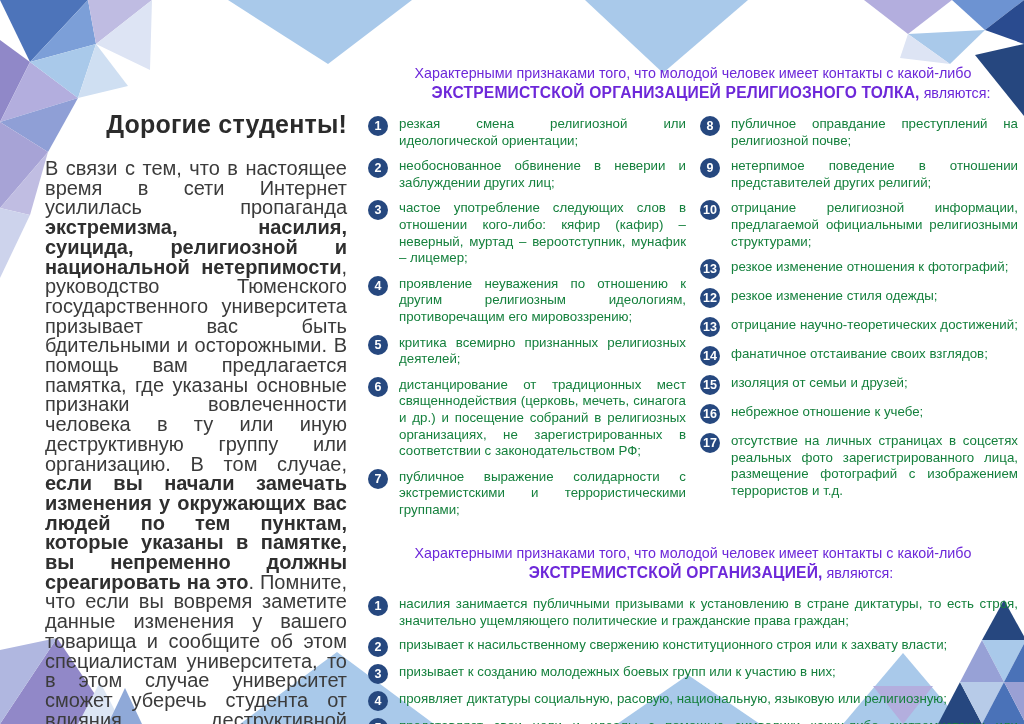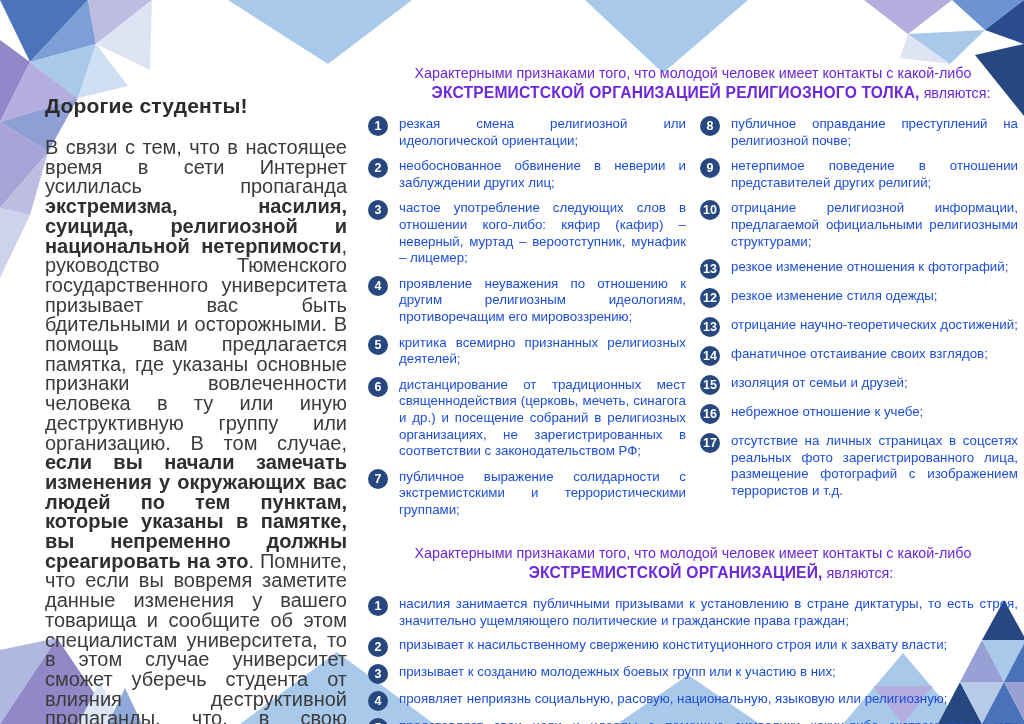--- a/index.html
+++ b/index.html
@@ -7,22 +7,22 @@
     width:1024px;height:724px;position:relative;overflow:hidden;
     background:#ffffff;
     font-family:"Liberation Sans","DejaVu Sans",sans-serif;
     -webkit-font-smoothing:antialiased;
   }
   .decor{position:absolute;left:0;top:0;pointer-events:none;}
 
   
   .left-panel{position:absolute;left:45px;top:94px;width:302px;}
   .left-title{
-    font-size:21px;font-weight:bold;color:#2b2b2b;text-align:left;
-    margin:0 0 13px 0;letter-spacing:.2px;
+    font-size:25px;font-weight:bold;color:#2b2b2b;text-align:right;
+    margin:16px 0 13px 0;letter-spacing:.2px;
   }
   .left-paragraph{
     font-size:20px;line-height:19.7px;color:#3b3b3b;text-align:justify;
   }
   .left-paragraph .b{font-weight:bold;color:#2f2f2f;}
 
   
   .right-section{position:absolute;left:368px;top:64px;width:650px;}
   .sec-heading{text-align:center;color:#6d28d9;margin-bottom:13px;}
   .sec-heading .l1{font-size:14.3px;line-height:19px;}
@@ -33,21 +33,21 @@
   .col{width:318px;}
 
   .item{display:flex;margin-bottom:9px;}
   .badge{
     flex:none;width:20px;height:20px;border-radius:50%;
     background:#26487f;color:#ffffff;font-weight:bold;font-size:12.5px;
     display:flex;align-items:center;justify-content:center;
     margin-right:11px;margin-top:0px;
   }
   .itext{
-    font-size:13.3px;line-height:16.6px;color:#1d4ed8;text-align:justify;
+    font-size:13.3px;line-height:16.6px;color:#15803d;text-align:justify;
   }
   .second-heading{margin-top:17px;}
   .wide-list .item{margin-bottom:7px;}
 </style>
 </head>
 <body>
 
 <svg class="decor" width="1024" height="724" viewBox="0 0 1024 724">
 
   <polygon points="0,0 88,0 30,62" fill="#4d74ba"></polygon>
@@ -193,21 +193,21 @@
       <div class="item">
         <span class="badge">2</span>
         <span class="itext">призывает к насильственному свержению конституционного строя или к захвату власти;</span>
       </div>
       <div class="item">
         <span class="badge">3</span>
         <span class="itext">призывает к созданию молодежных боевых групп или к участию в них;</span>
       </div>
       <div class="item">
         <span class="badge">4</span>
-        <span class="itext">проявляет неприязнь социальную, расовую, национальную, языковую или религиозную;</span>
+        <span class="itext">проявляет диктатуры социальную, расовую, национальную, языковую или религиозную;</span>
       </div>
       <div class="item">
         <span class="badge">5</span>
         <span class="itext">представляет свои цели и идеалы с помощью символики каких-либо экстремистских или террористических организаций, деятельность которых запрещена в РФ;</span>
       </div>
     </div>
 
 </div>
 
 </body></html>

